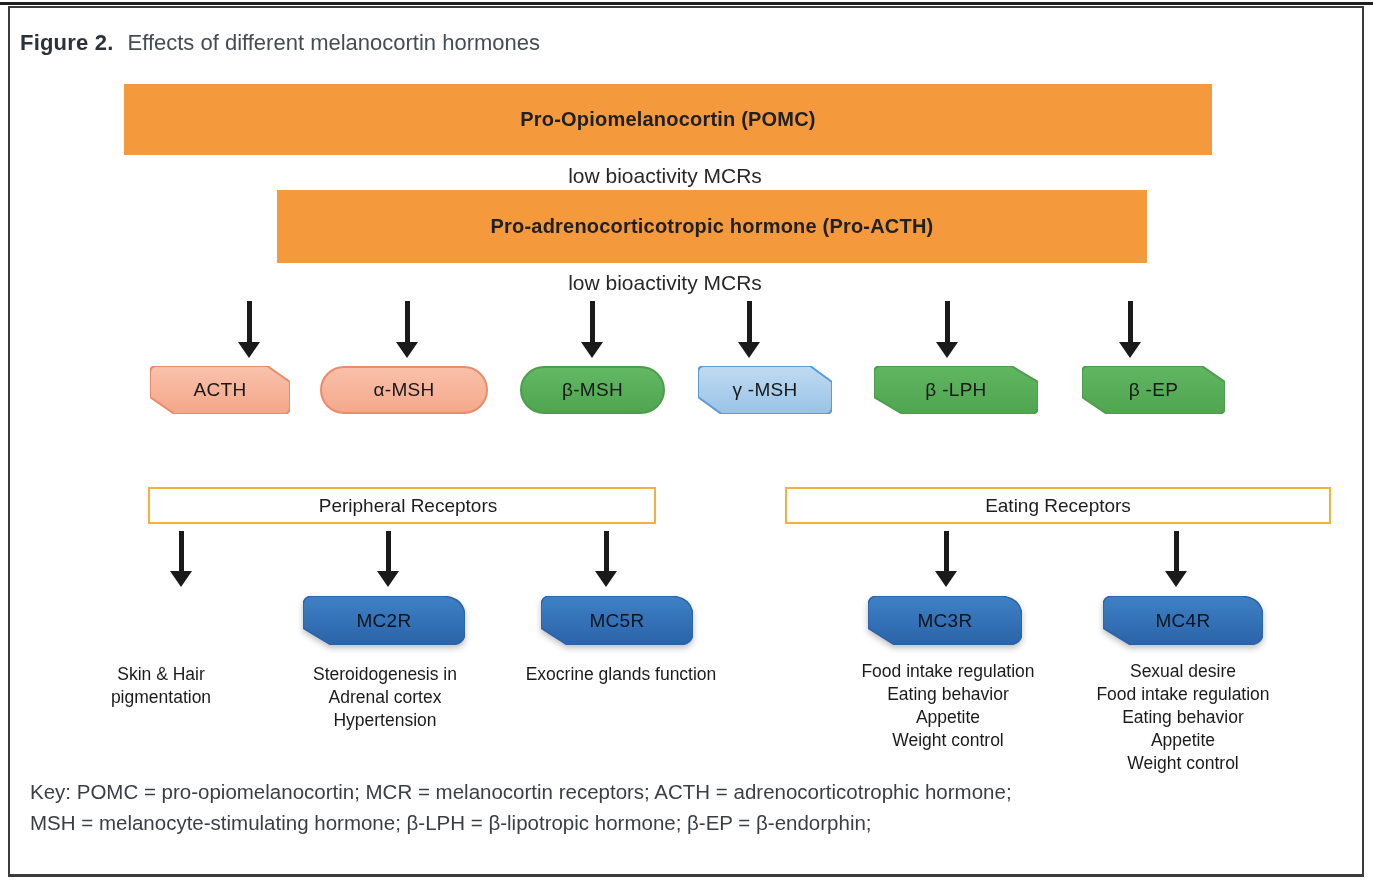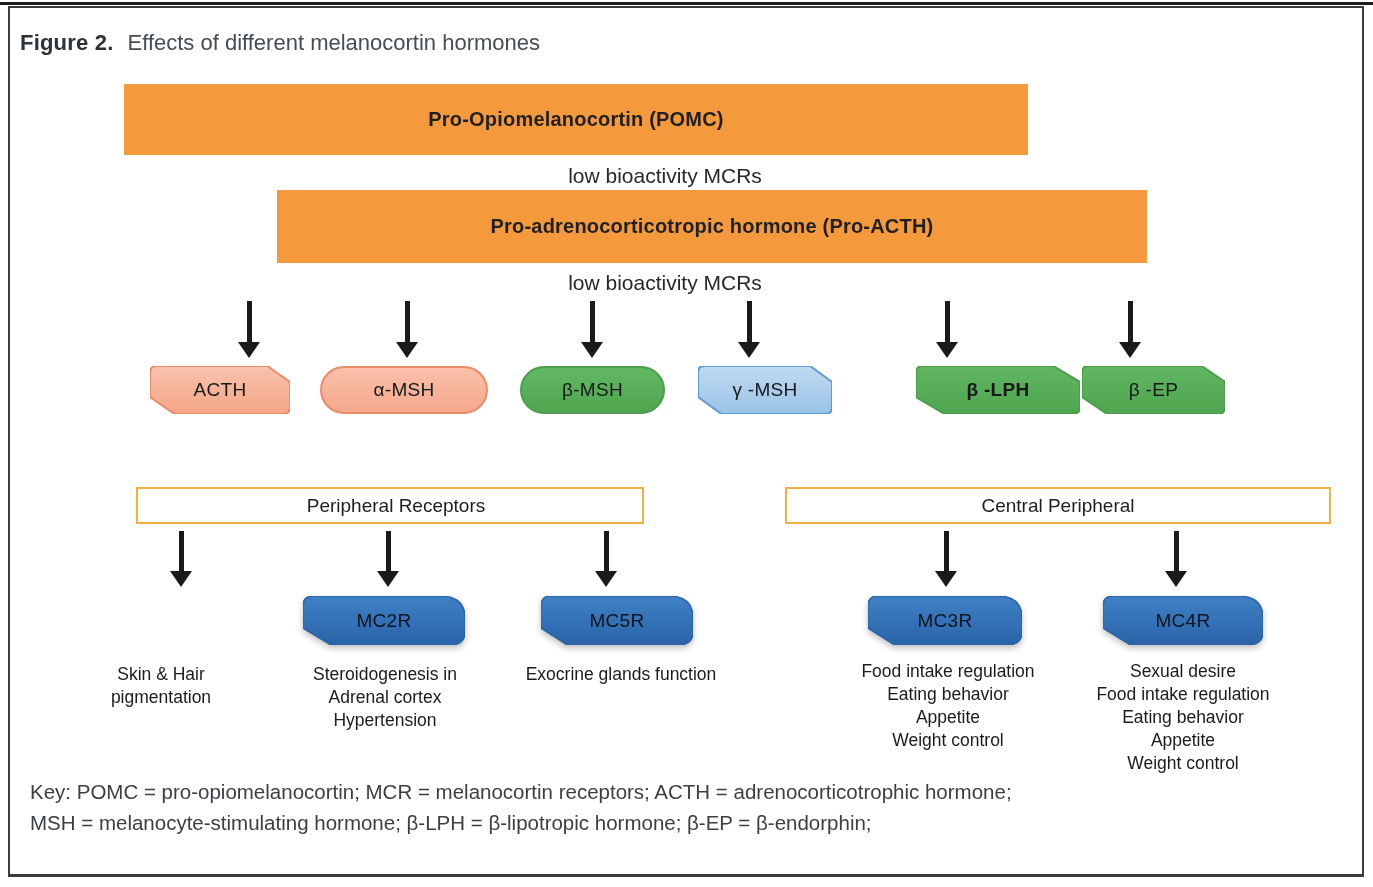--- a/index.html
+++ b/index.html
@@ -67,21 +67,21 @@
     </defs>
   </svg>
 
   <div class="top-rule"></div>
   <div class="frame"></div>
 
   <div class="title">
     <span class="fig-label">Figure 2.</span><span class="fig-text">Effects of different melanocortin hormones</span>
   </div>
 
-  <div class="precursor" style="left:124px;top:84px;width:904px;height:71px;">
+  <div class="precursor" style="left:124px;top:84px;width:1088px;height:71px;">
     <span class="plabel">Pro-Opiomelanocortin (POMC)</span>
   </div>
 
   <div class="note" style="left:485px;top:164px;">low bioactivity MCRs</div>
 
   <div class="precursor" style="left:277px;top:190px;width:870px;height:73px;">
     <span class="plabel">Pro-adrenocorticotropic hormone (Pro-ACTH)</span>
   </div>
 
   <div class="note" style="left:485px;top:271px;">low bioactivity MCRs</div>
@@ -126,39 +126,39 @@
     <span class="node-label">β-MSH</span>
   </div>
 
   <div class="node" style="left:698px;top:366px;width:134px;">
     <svg viewBox="0 0 160 48" preserveAspectRatio="none">
       <path d="M7 0 H134 L160 16 V41 Q160 48 152 48 H28 L0 31 V7 Q0 0 7 0 Z" fill="url(#blueGrad)" stroke="#5d9bd3" stroke-width="2" vector-effect="non-scaling-stroke"></path>
     </svg>
     <span class="node-label">γ -MSH</span>
   </div>
 
-  <div class="node" style="left:916px;top:366px;width:164px;font-weight:bold;">
+  <div class="node" style="left:874px;top:366px;width:164px;">
     <svg viewBox="0 0 160 48" preserveAspectRatio="none">
       <path d="M7 0 H134 L160 16 V41 Q160 48 152 48 H28 L0 31 V7 Q0 0 7 0 Z" fill="url(#greenGrad)" stroke="#4c9e4c" stroke-width="2" vector-effect="non-scaling-stroke"></path>
     </svg>
     <span class="node-label">β -LPH</span>
   </div>
 
   <div class="node" style="left:1082px;top:366px;width:143px;">
     <svg viewBox="0 0 160 48" preserveAspectRatio="none">
       <path d="M7 0 H134 L160 16 V41 Q160 48 152 48 H28 L0 31 V7 Q0 0 7 0 Z" fill="url(#greenGrad)" stroke="#4c9e4c" stroke-width="2" vector-effect="non-scaling-stroke"></path>
     </svg>
     <span class="node-label">β -EP</span>
   </div>
 
-  <div class="group-header" style="left:136px;top:487px;width:508px;padding-left:12px;">
+  <div class="group-header" style="left:148px;top:487px;width:508px;padding-left:12px;">
     <span class="glabel">Peripheral Receptors</span>
   </div>
   <div class="group-header" style="left:785px;top:487px;width:546px;">
-    <span class="glabel">Central Peripheral</span>
+    <span class="glabel">Eating Receptors</span>
   </div>
 
   <div class="arrow" style="left:170px;top:531px;">
       <div class="stem" style="height:40px;"></div>
       <div class="head"></div>
     </div>
   <div class="arrow" style="left:377px;top:531px;">
       <div class="stem" style="height:40px;"></div>
       <div class="head"></div>
     </div>

